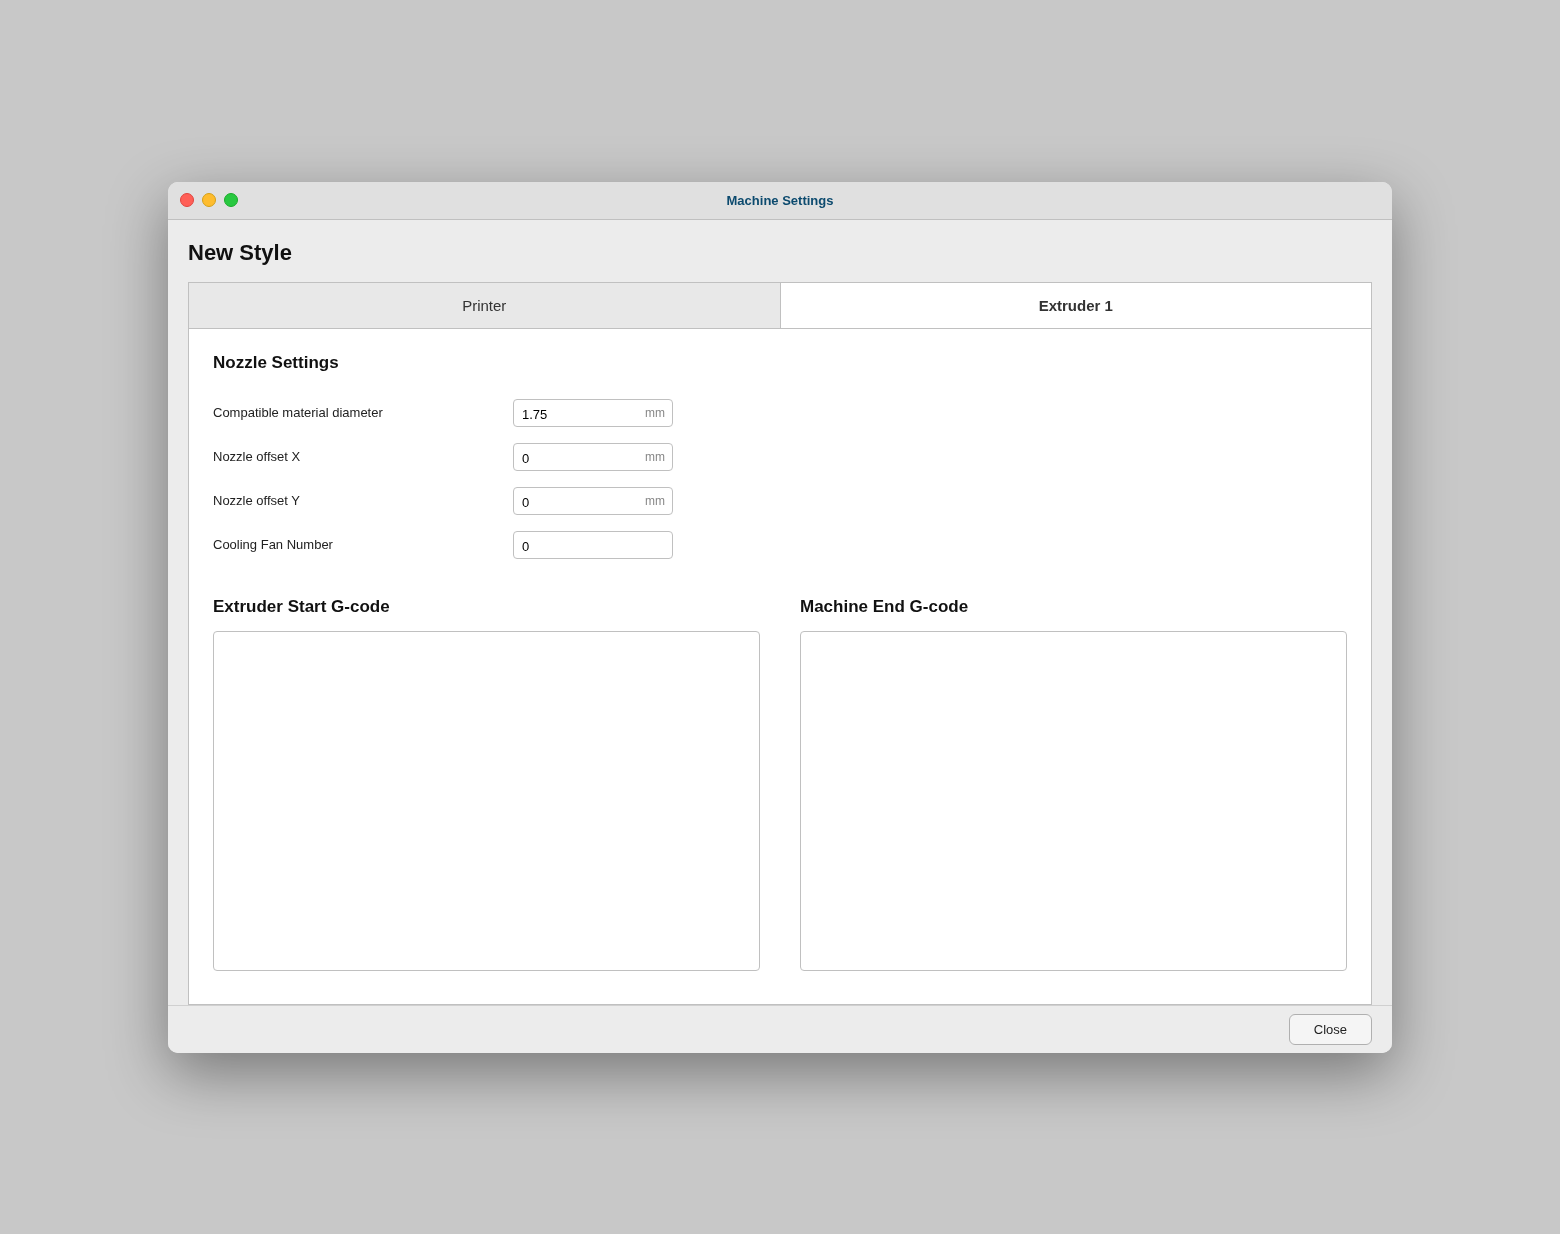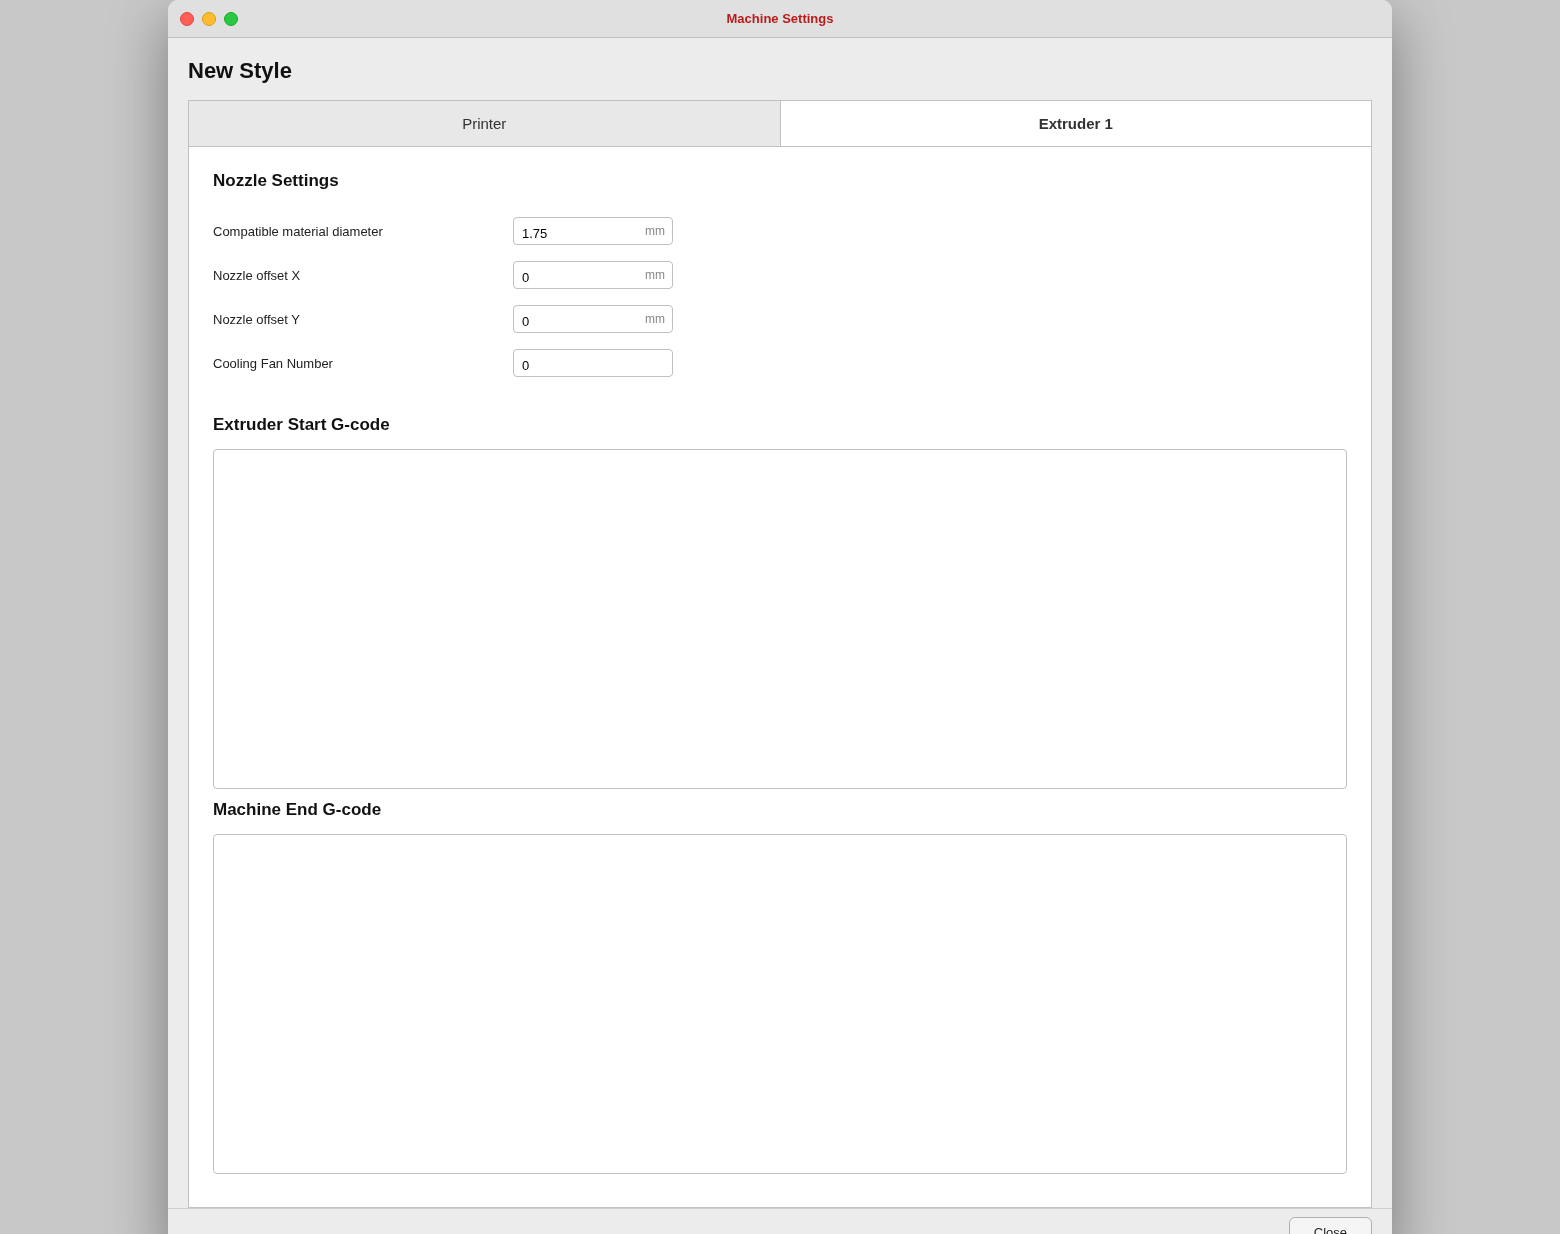--- a/index.html
+++ b/index.html
@@ -63,21 +63,21 @@
       background: #28c840;
       border: 1px solid #1aac2a;
     }
 
     .titlebar-title {
       position: absolute;
       left: 50%;
       transform: translateX(-50%);
       font-size: 13px;
       font-weight: 600;
-      color: #b91c1c;
+      color: #0c4a6e;
     }
 
     .window-content {
       padding: 20px 20px 0 20px;
       background: #ececec;
     }
 
     .page-title {
       font-size: 22px;
       font-weight: 700;
@@ -172,23 +172,22 @@
       color: #888;
       pointer-events: none;
     }
 
     .gcode-section {
       margin-top: 10px;
     }
 
     .gcode-row {
       display: flex;
-      gap: 8px;
+      gap: 40px;
       margin-top: 7px;
-      flex-direction: column;
     }
 
     .gcode-column {
       flex: 1;
     }
 
     .gcode-title {
       font-size: 17px;
       font-weight: 700;
       color: #111;

